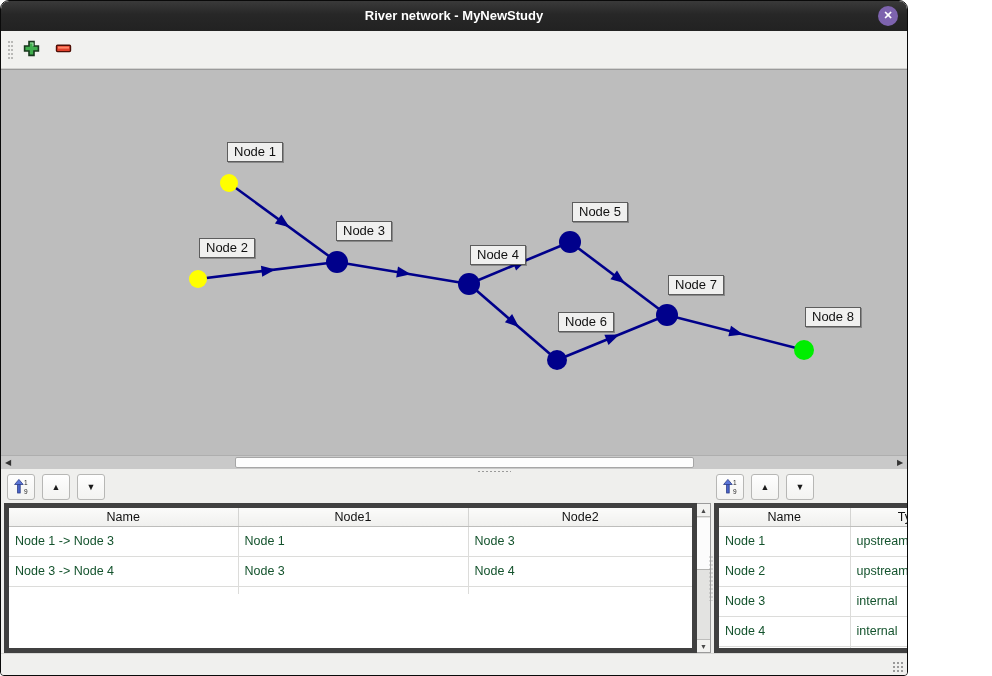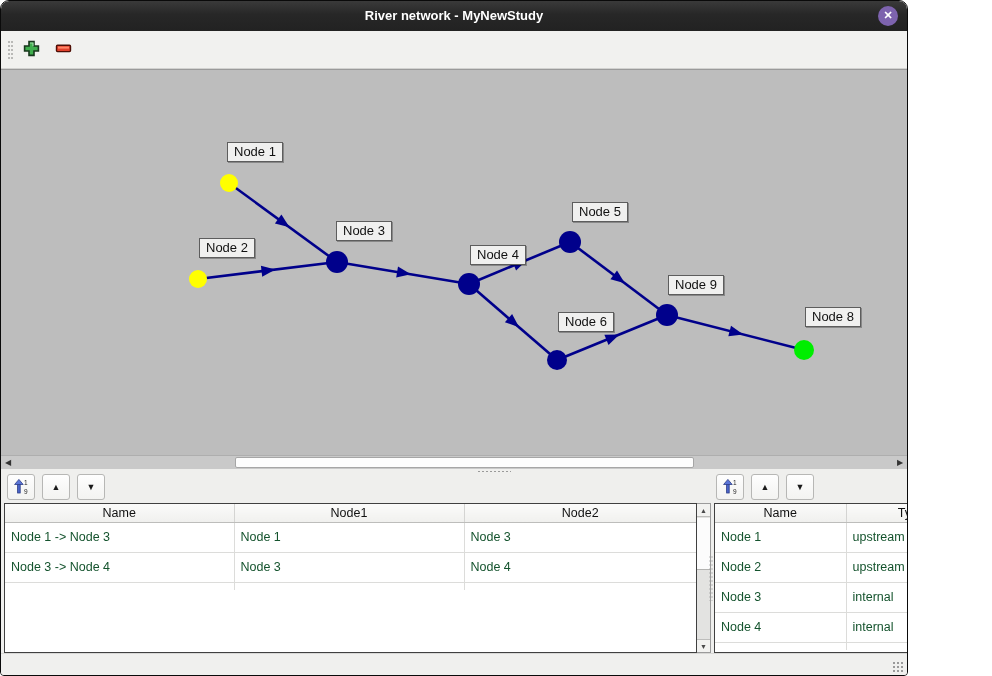--- a/index.html
+++ b/index.html
@@ -55,21 +55,21 @@
   .btn-group { position:absolute; top:5px; display:flex; gap:7px; }
   .btn-group.left { left:6px; } .btn-group.right { left:715px; }
   .sq-btn { width:28px; height:26px; background:linear-gradient(#fefefe,#f3f3f1);
             border:1px solid #b7b7b5; border-radius:3px; display:flex;
             align-items:center; justify-content:center; font-size:9px; color:#1a1a1a; }
 
   
   .tables { position:absolute; left:0; top:502px; width:100%; height:150px; }
   .panel { position:absolute; top:0; height:150px; display:flex; }
   .panel.left { left:3px; width:707px; } .panel.right { left:713px; width:277px; }
-  .table-wrap { flex:1; background:#ffffff; border:1px solid #404040; overflow:hidden; }
+  .table-wrap { flex:1; background:#ffffff; border:5px solid #404040; overflow:hidden; }
   table { border-collapse:collapse; width:100%; table-layout:fixed; }
   th { height:18px; font-size:12.5px; font-weight:normal; text-align:center; color:#111;
        background:linear-gradient(#fbfbfa,#f0f0ee); border-bottom:1px solid #bdbdbb;
        border-right:1px solid #d4d4d2; }
   th:last-child, td:last-child { border-right:none; }
   td { height:30px; font-size:12.5px; color:#14532d; padding-left:6px;
        border-right:1px solid #dcdcda; border-bottom:1px solid #dcdcda; background:#ffffff; }
   tr.partial td { height:8px; border-bottom:none; }
   .tscroll { width:14px; background:#e3e3e1; border:1px solid #9b9b9b; border-left:none; position:relative; }
   .tscroll .arr { position:absolute; left:0; width:100%; height:13px; font-size:7px; line-height:13px;
@@ -147,21 +147,21 @@
           <circle cx="666" cy="245" r="11" fill="#00008b"></circle>
           <circle cx="803" cy="280" r="10" fill="#00ee00"></circle>
         </svg>
       <div>
           <div class="node-label" style="left: 226px; top: 72px;">Node 1</div>
           <div class="node-label" style="left: 198px; top: 168px;">Node 2</div>
           <div class="node-label" style="left: 335px; top: 151px;">Node 3</div>
           <div class="node-label" style="left: 469px; top: 175px;">Node 4</div>
           <div class="node-label" style="left: 571px; top: 132px;">Node 5</div>
           <div class="node-label" style="left: 557px; top: 242px;">Node 6</div>
-          <div class="node-label" style="left: 667px; top: 205px;">Node 9</div>
+          <div class="node-label" style="left: 667px; top: 205px;">Node 7</div>
           <div class="node-label" style="left: 804px; top: 237px;">Node 8</div>
         </div>
     </div>
     <div class="vscroll">
       <div class="arr up">▲</div>
       <div class="thumb"></div>
       <div class="arr down">▼</div>
     </div>
   </div>
   <div class="hscroll">

